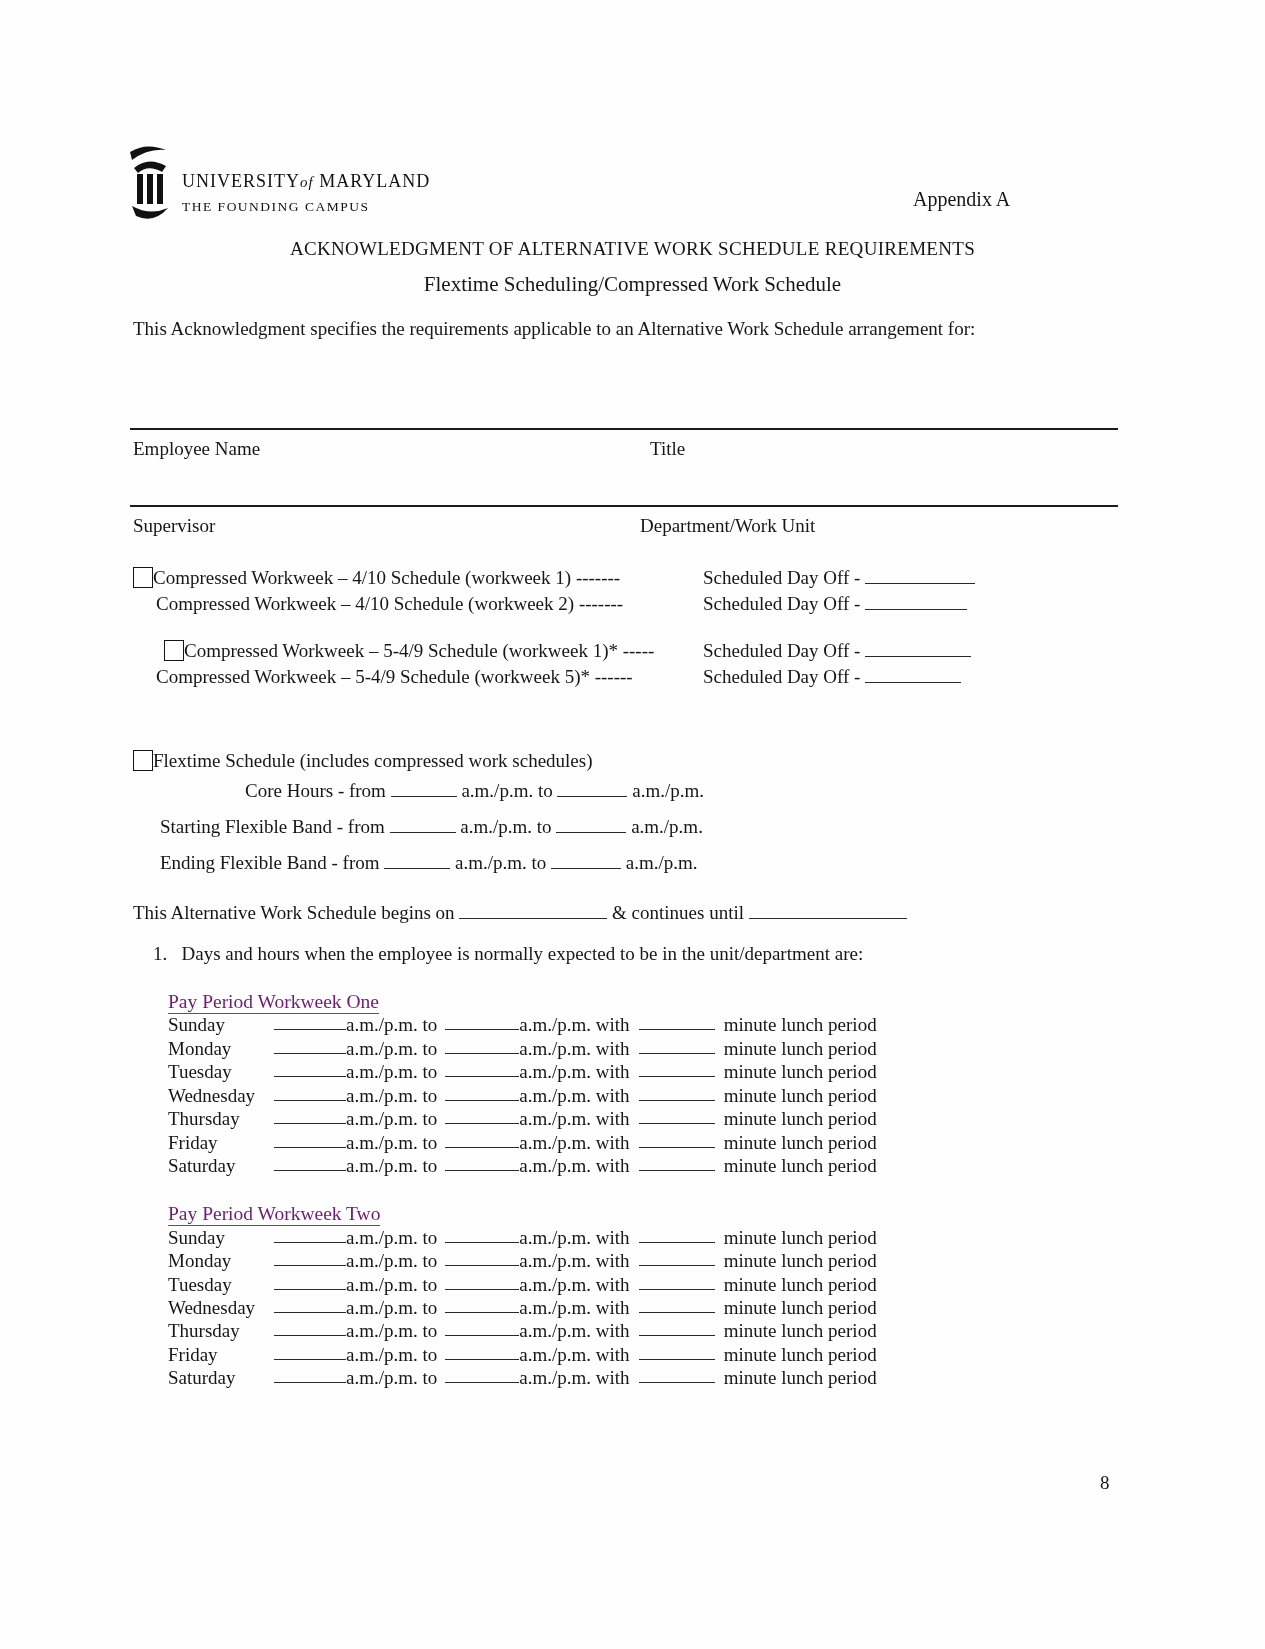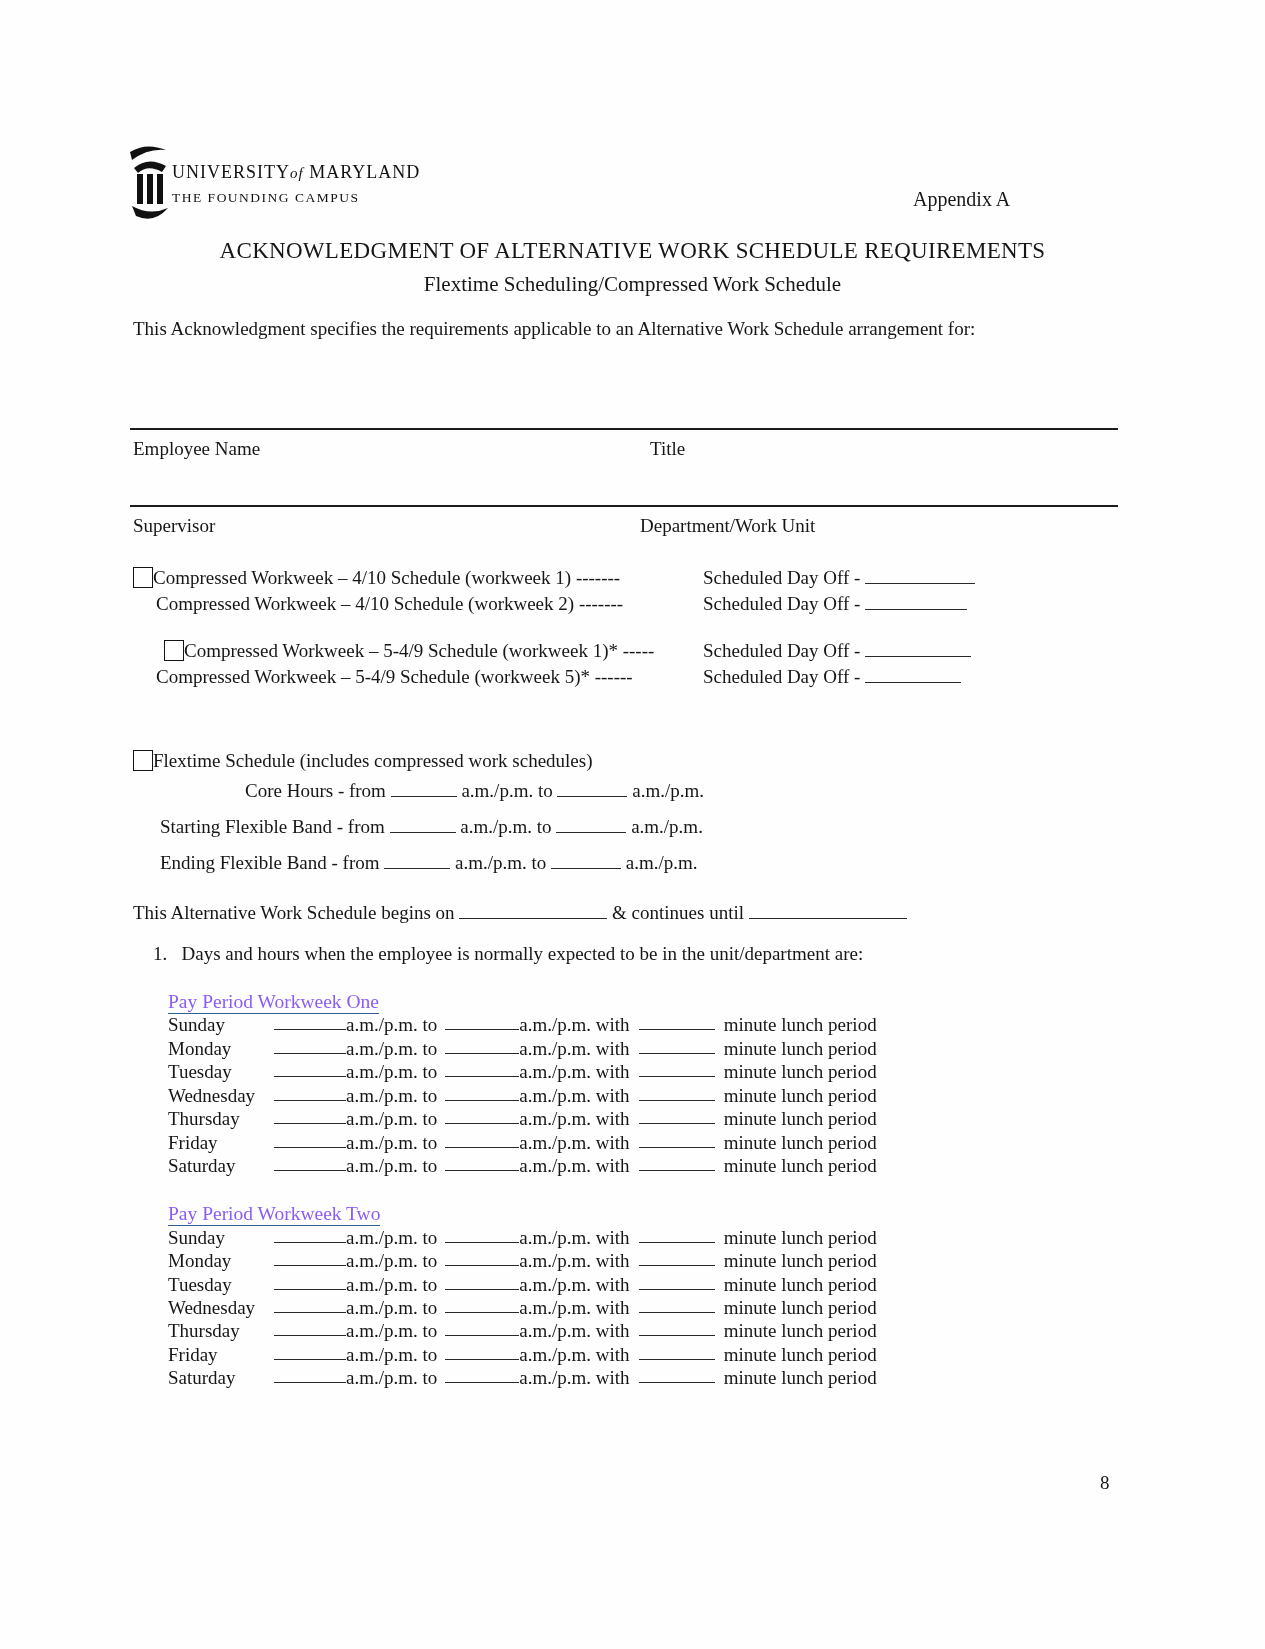--- a/index.html
+++ b/index.html
@@ -9,40 +9,40 @@
     background:#fefefe;
     font-family:"Liberation Serif","DejaVu Serif",serif;
     color:#161616;
     overflow:hidden;
     border-bottom:3px solid #e9eff1;
   }
   .abs{position:absolute;}
   .txt{font-size:19px;line-height:26px;white-space:nowrap;}
   .wrap{white-space:normal;}
   
-  .logo-row{display:flex;align-items:flex-start;font-family:Liberation Serif, serif;}
+  .logo-row{display:flex;align-items:center;gap:10px;font-family:Liberation Serif, serif;}
   .logo-text{padding-top:20px;}
   .logo-l1{font-size:18px;letter-spacing:1px;color:#111;}
   .logo-l1 .of{font-style:italic;text-transform:lowercase;font-size:15px;}
   .logo-l2{font-size:13.5px;letter-spacing:1.5px;color:#111;margin-top:7px;}
   
   .appendix{font-size:20px;}
   .title-line{text-align:center;width:100%;}
-  .t1{font-size:23px;letter-spacing:.3px;}
+  .t1{font-size:19px;letter-spacing:.3px;}
   .t2{font-size:21px;margin-top:6px;}
   
   .rule{border-top:2px solid #1c1c1c;height:0;}
   
   .cb{display:inline-block;width:20px;height:21px;border:1.7px solid #141414;background:#fff;vertical-align:-4px;box-sizing:border-box;}
   
   .blank{display:inline-block;border-bottom:1.6px solid #2a2a2a;height:15px;vertical-align:baseline;}
   .opt-label{display:inline-block;}
   .sched{position:absolute;left:570px;white-space:nowrap;}
   
-  .week-head{font-size:19.5px;color:#8b5cf6;border-bottom:1.8px solid #315e93;display:inline-block;padding-bottom:0px;line-height:23px;}
+  .week-head{font-size:19.5px;color:#701a75;border-bottom:1.8px solid #315e93;display:inline-block;padding-bottom:0px;line-height:23px;}
   .day-row{display:flex;align-items:flex-start;font-size:19px;white-space:nowrap;height:23.5px;}
   .day-row .day{width:106px;display:inline-block;}
   .day-row .b1{width:72px;}
   .day-row .b2{width:74px;}
   .day-row .b3{width:76px;margin:0 9px;}
   .day-row .m1{margin-right:8px;}
   .day-row .m2{margin-right:0px;}
   .italic{font-style:italic;}
   .pageno{font-size:19px;}
 </style>

